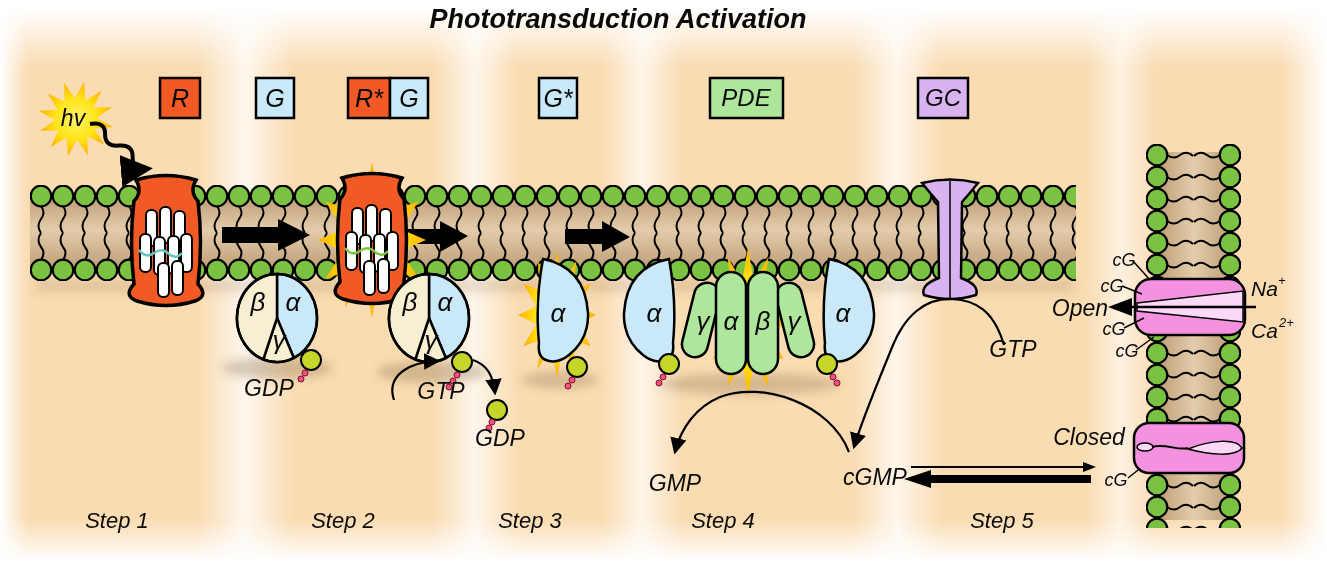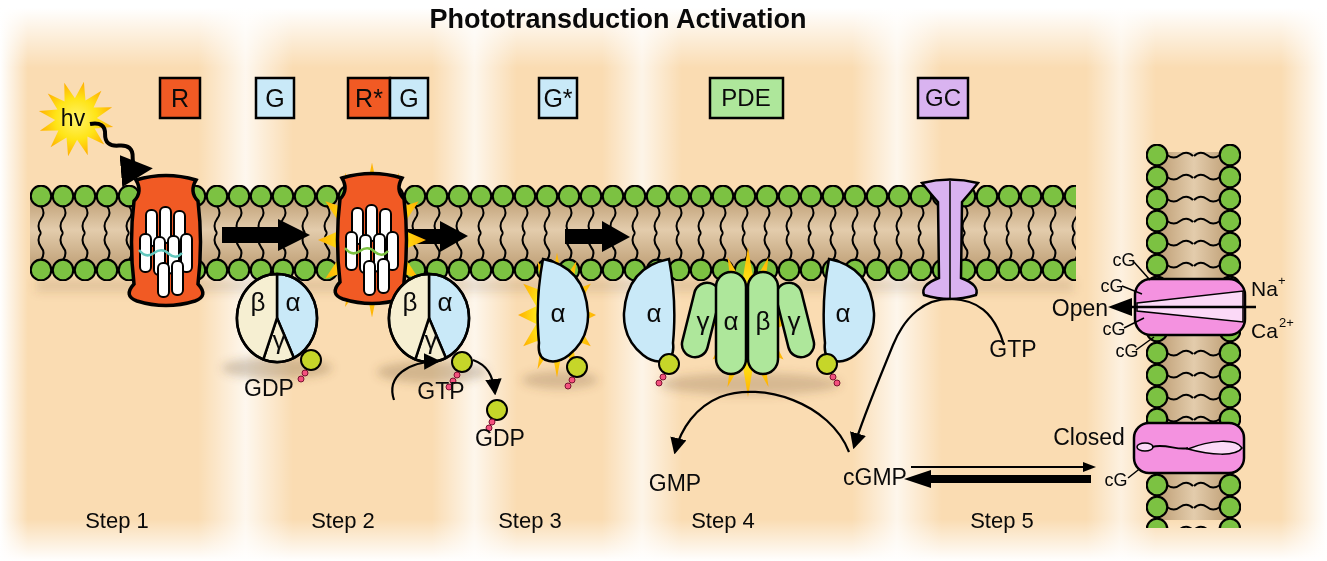--- a/index.html
+++ b/index.html
@@ -1,17 +1,17 @@
 <!DOCTYPE html>
 <html><head>
 <meta charset="utf-8">
 <style>
   html,body{margin:0;padding:0;background:#fff;}
   .stage{position:relative;width:1327px;height:561px;overflow:hidden;background:#FADCB2;
-         font-family:"Liberation Sans","DejaVu Sans",sans-serif;}
+         font-family:"Liberation Sans","DejaVu Sans",sans-serif;font-style:italic;}
   .bgfx{position:absolute;inset:0;pointer-events:none;
     background-image:
       linear-gradient(90deg,rgba(255,255,255,0) 0,rgba(255,255,255,.78) 50%,rgba(255,255,255,0) 100%),
       linear-gradient(90deg,rgba(255,255,255,0) 0,rgba(255,255,255,.75) 50%,rgba(255,255,255,0) 100%),
       linear-gradient(90deg,rgba(255,255,255,0) 0,rgba(255,255,255,.7) 50%,rgba(255,255,255,0) 100%),
       linear-gradient(90deg,rgba(255,255,255,0) 0,rgba(255,255,255,.75) 50%,rgba(255,255,255,0) 100%),
       linear-gradient(90deg,rgba(255,255,255,0) 0,rgba(255,255,255,.6) 50%,rgba(255,255,255,0) 100%),
       linear-gradient(180deg,#fff 8px,rgba(255,255,255,0) 100%),
       linear-gradient(0deg,#fff 0,rgba(255,255,255,0) 100%),
       linear-gradient(90deg,#fff 0,rgba(255,255,255,0) 100%),

